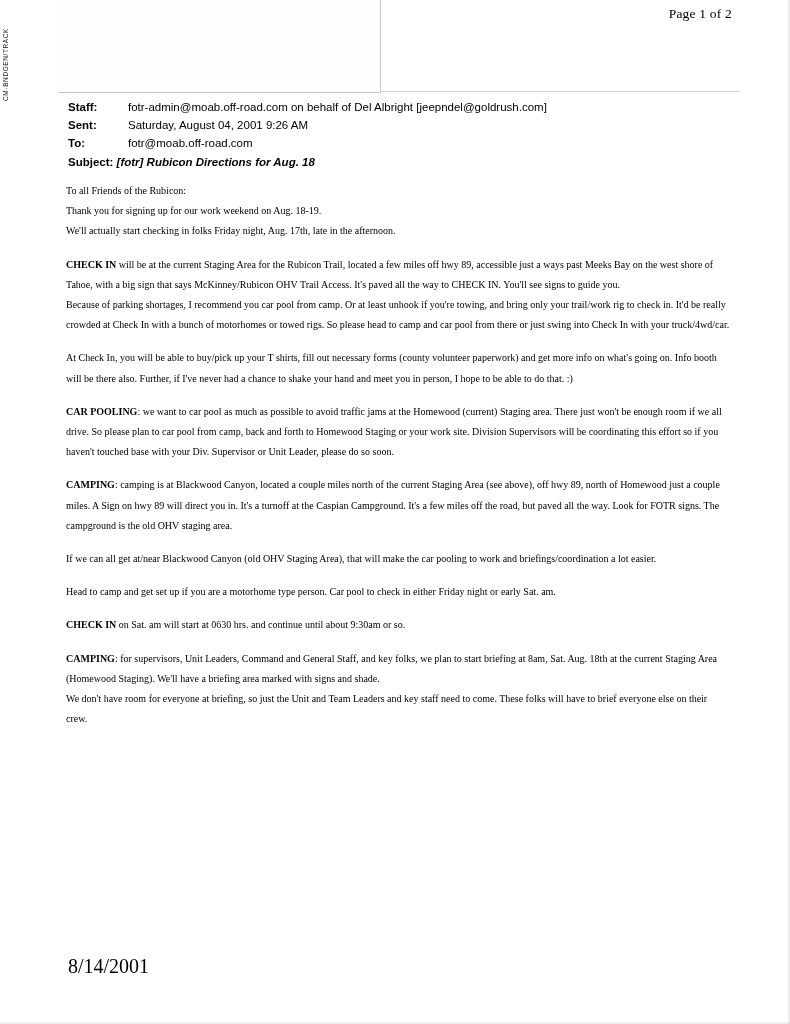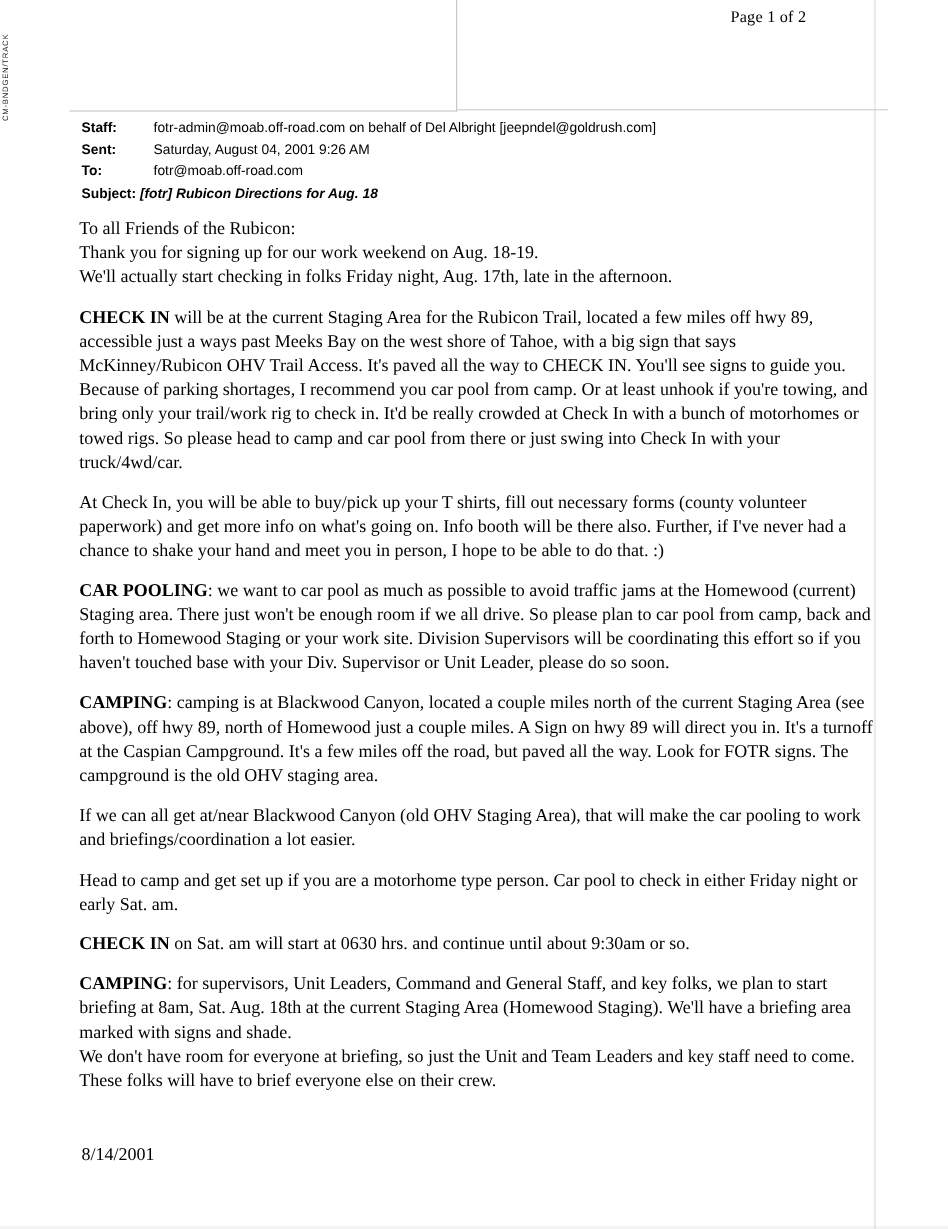--- a/index.html
+++ b/index.html
@@ -11,21 +11,21 @@
     width: 790px;
     height: 1024px;
     position: relative;
     font-family: "Liberation Serif", serif;
     color: #000000;
     overflow: hidden;
   }
   .page {
     position: absolute;
     left: 0; top: 0;
-    width: 730px;
+    width: 790px;
     height: 1024px;
     background: #ffffff;
   }
   
   .scan-edge-right {
     position: absolute;
     right: 0; top: 0;
     width: 3px; height: 1024px;
     background: linear-gradient(to right, rgba(0,0,0,0.00), rgba(0,0,0,0.10));
   }
@@ -109,36 +109,36 @@
   .hdr-subject .subj-label { font-weight: bold; }
   .hdr-subject .subj-value { font-weight: bold; font-style: italic; }
 
   
   .body-text {
     position: absolute;
     left: 66px;
     top: 181px;
     width: 664px;
     font-family: "Liberation Serif", serif;
-    font-size: 15px;
+    font-size: 10px;
     line-height: 20.2px;
   }
   .para {
     margin: 0 0 0 0;
   }
   .para + .para { margin-top: 0; }
   .gap { height: 13px; }
   .b { font-weight: bold; }
 
   .date-footer {
     position: absolute;
     left: 68px;
     top: 955px;
     font-family: "Liberation Serif", serif;
-    font-size: 15px;
+    font-size: 20px;
   }
 </style>
 </head>
 <body>
 
 <div class="page">
 
   <div class="scan-edge-right"></div>
   <div class="scan-edge-bottom"></div>
 

